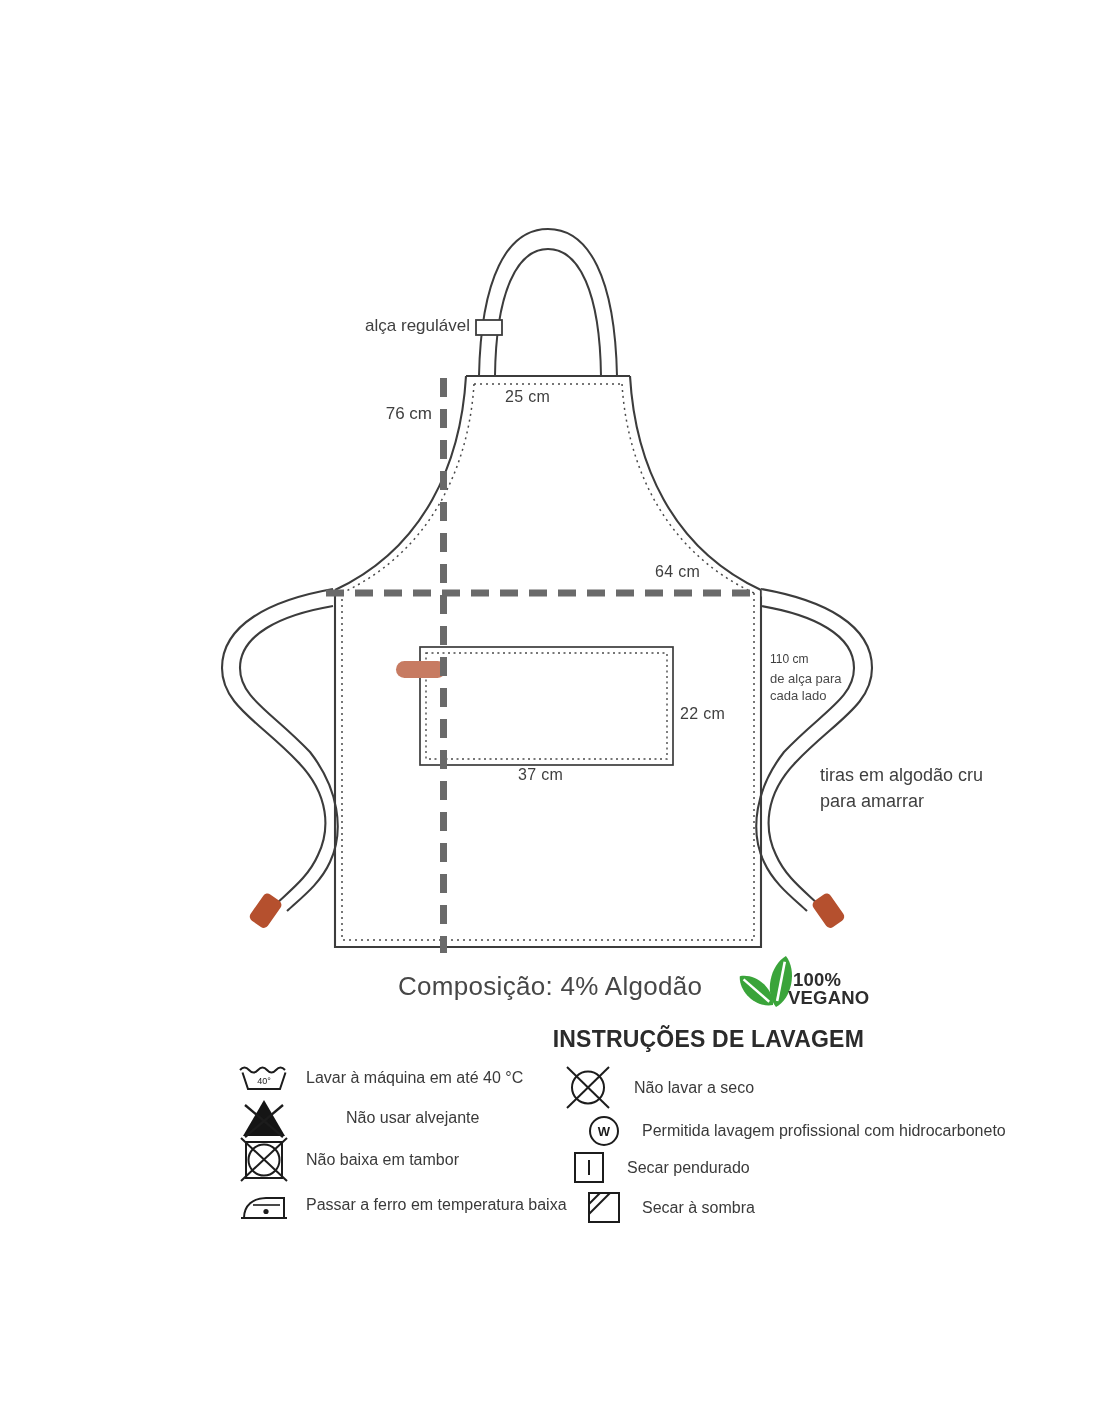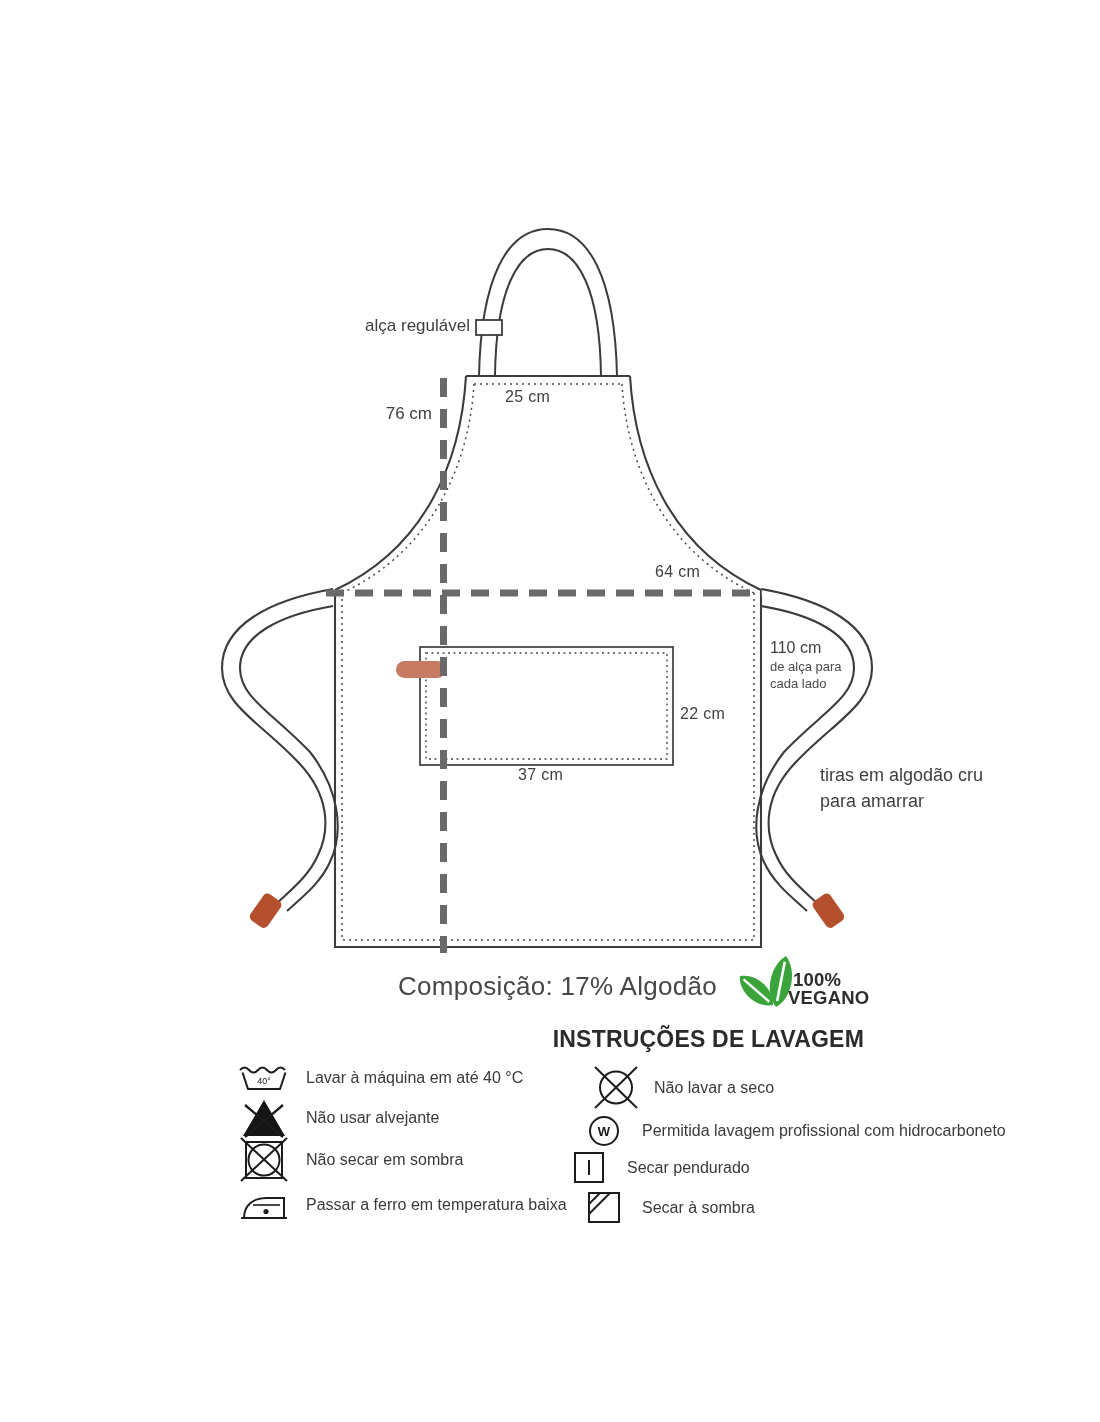--- a/index.html
+++ b/index.html
@@ -10,21 +10,21 @@
   .art{position:absolute;left:0;top:0;width:1100px;height:1422px;}
   .lbl{position:absolute;white-space:nowrap;color:#3f3f3f;}
   .lbl.center{text-align:left;}
   .lbl.right{text-align:right;}
   .measure{font-size:16px;letter-spacing:.3px;}
   .strap-label{font-size:17px;}
   .pocket-text{position:absolute;left:456px;top:655px;line-height:23px;}
   .pocket-text .l1{font-size:18px;}
   .pocket-text .l3{font-size:15.5px;}
   .tie-note{position:absolute;left:770px;top:637px;line-height:17px;}
-  .tie-note .big{font-size:16px;line-height:21px;}
+  .tie-note .big{font-size:12px;line-height:21px;margin-top:12px;}
   .tie-note .small{font-size:13px;color:#4a4a4a;}
   .ties-label{position:absolute;left:820px;top:762px;font-size:18px;line-height:26px;}
   .composition{position:absolute;left:398px;top:971px;font-size:26px;color:#474747;letter-spacing:.3px;}
   .vegan{position:absolute;left:726px;top:944px;width:150px;height:70px;}
   .vegan-text{position:absolute;left:788px;top:971px;font-weight:bold;color:#2d2d2d;font-size:18.5px;line-height:18px;letter-spacing:.2px;}
   .vegan-text .pct{padding-left:5px;}
   .wash-title{position:absolute;left:270px;top:1026px;width:594px;text-align:right;
     font-size:23px;font-weight:bold;color:#2b2b2b;letter-spacing:.2px;}
   .care-row{position:absolute;display:flex;align-items:center;}
   .care-row .icon-slot{display:flex;justify-content:center;align-items:flex-end;flex:0 0 auto;}
@@ -103,21 +103,21 @@
     <div class="big">110 cm</div>
     <div class="small">de alça para</div>
     <div class="small">cada lado</div>
   </div>
 
   <div class="ties-label">
     <div>tiras em algodão cru</div>
     <div>para amarrar</div>
   </div>
 
-  <div class="composition">Composição: 17% Algodão</div>
+  <div class="composition">Composição: 4% Algodão</div>
 
   <svg class="vegan" viewBox="0 0 150 70">
     <g transform="translate(47,61) rotate(-139)">
       <path d="M0 0 C10 -13 34 -13 44 0 C34 13 10 13 0 0 Z" fill="#3aa43a"></path>
       <line x1="5" y1="0" x2="39" y2="0" stroke="#ffffff" stroke-width="2.4"></line>
     </g>
     <g transform="translate(50,63) rotate(-79)">
       <path d="M0 0 C11 -14 40 -14 52 0 C40 14 11 14 0 0 Z" fill="#3aa43a"></path>
       <line x1="6" y1="0" x2="46" y2="0" stroke="#ffffff" stroke-width="2.6"></line>
     </g>
@@ -133,56 +133,56 @@
     <span class="icon-slot">
       <svg width="52" height="27" viewBox="0 0 52 27" class="ico">
         <path d="M2 6 Q6.5 1 11 6 Q15.5 11 20 6 Q24.5 1 29 6 Q33.5 11 38 6 Q42.5 1 47 6"></path>
         <path d="M4.5 8.5 L10 25 L42 25 L47.5 8.5"></path>
         <text x="26" y="20" font-size="9" text-anchor="middle">40°</text>
       </svg>
     </span>
     <span class="care-label">Lavar à máquina em até 40 °C</span>
   </div>
 
-  <div class="care-row colL" style="left:236px;top:1098px;">
+  <div class="care-row colL" style="left:236px;top:1098px;gap:40px;">
     <span class="icon-slot">
       <svg width="46" height="40" viewBox="0 0 46 40" class="ico">
         <polygon points="23,2 2,38 44,38" fill="#151515" stroke="none"></polygon>
         <line x1="4" y1="7" x2="42" y2="39" stroke-width="2.3"></line>
         <line x1="42" y1="7" x2="4" y2="39" stroke-width="2.3"></line>
       </svg>
     </span>
     <span class="care-label">Não usar alvejante</span>
   </div>
 
   <div class="care-row colL" style="left:236px;top:1137px;">
     <span class="icon-slot">
       <svg width="50" height="45" viewBox="0 0 50 45" class="ico">
         <rect x="7" y="5" width="36" height="36"></rect>
         <circle cx="25" cy="23" r="15.5"></circle>
         <line x1="2" y1="1" x2="48" y2="44"></line>
         <line x1="48" y1="1" x2="2" y2="44"></line>
       </svg>
     </span>
-    <span class="care-label">Não secar em sombra</span>
+    <span class="care-label">Não baixa em tambor</span>
   </div>
 
   <div class="care-row colL" style="left:236px;top:1190px;">
     <span class="icon-slot">
       <svg width="48" height="30" viewBox="0 0 48 30" class="ico">
         <line x1="1" y1="28" x2="47" y2="28"></line>
         <path d="M4 28 C4 15.5 13 8 26 8 L44 8 L44 28"></path>
         <path d="M13 15 L40 15" stroke-width="1.6"></path>
         <circle cx="26" cy="21.5" r="2.6" fill="#1c1c1c" stroke="none"></circle>
       </svg>
     </span>
     <span class="care-label">Passar a ferro em temperatura baixa</span>
   </div>
 
-  <div class="care-row colR" style="left:592px;top:1066px;">
+  <div class="care-row colR" style="left:564px;top:1066px;gap:8px;">
     <span class="icon-slot">
       <svg width="46" height="43" viewBox="0 0 46 43" class="ico">
         <circle cx="23" cy="21.5" r="16"></circle>
         <line x1="2" y1="1" x2="44" y2="42"></line>
         <line x1="44" y1="1" x2="2" y2="42"></line>
       </svg>
     </span>
     <span class="care-label">Não lavar a seco</span>
   </div>
 

